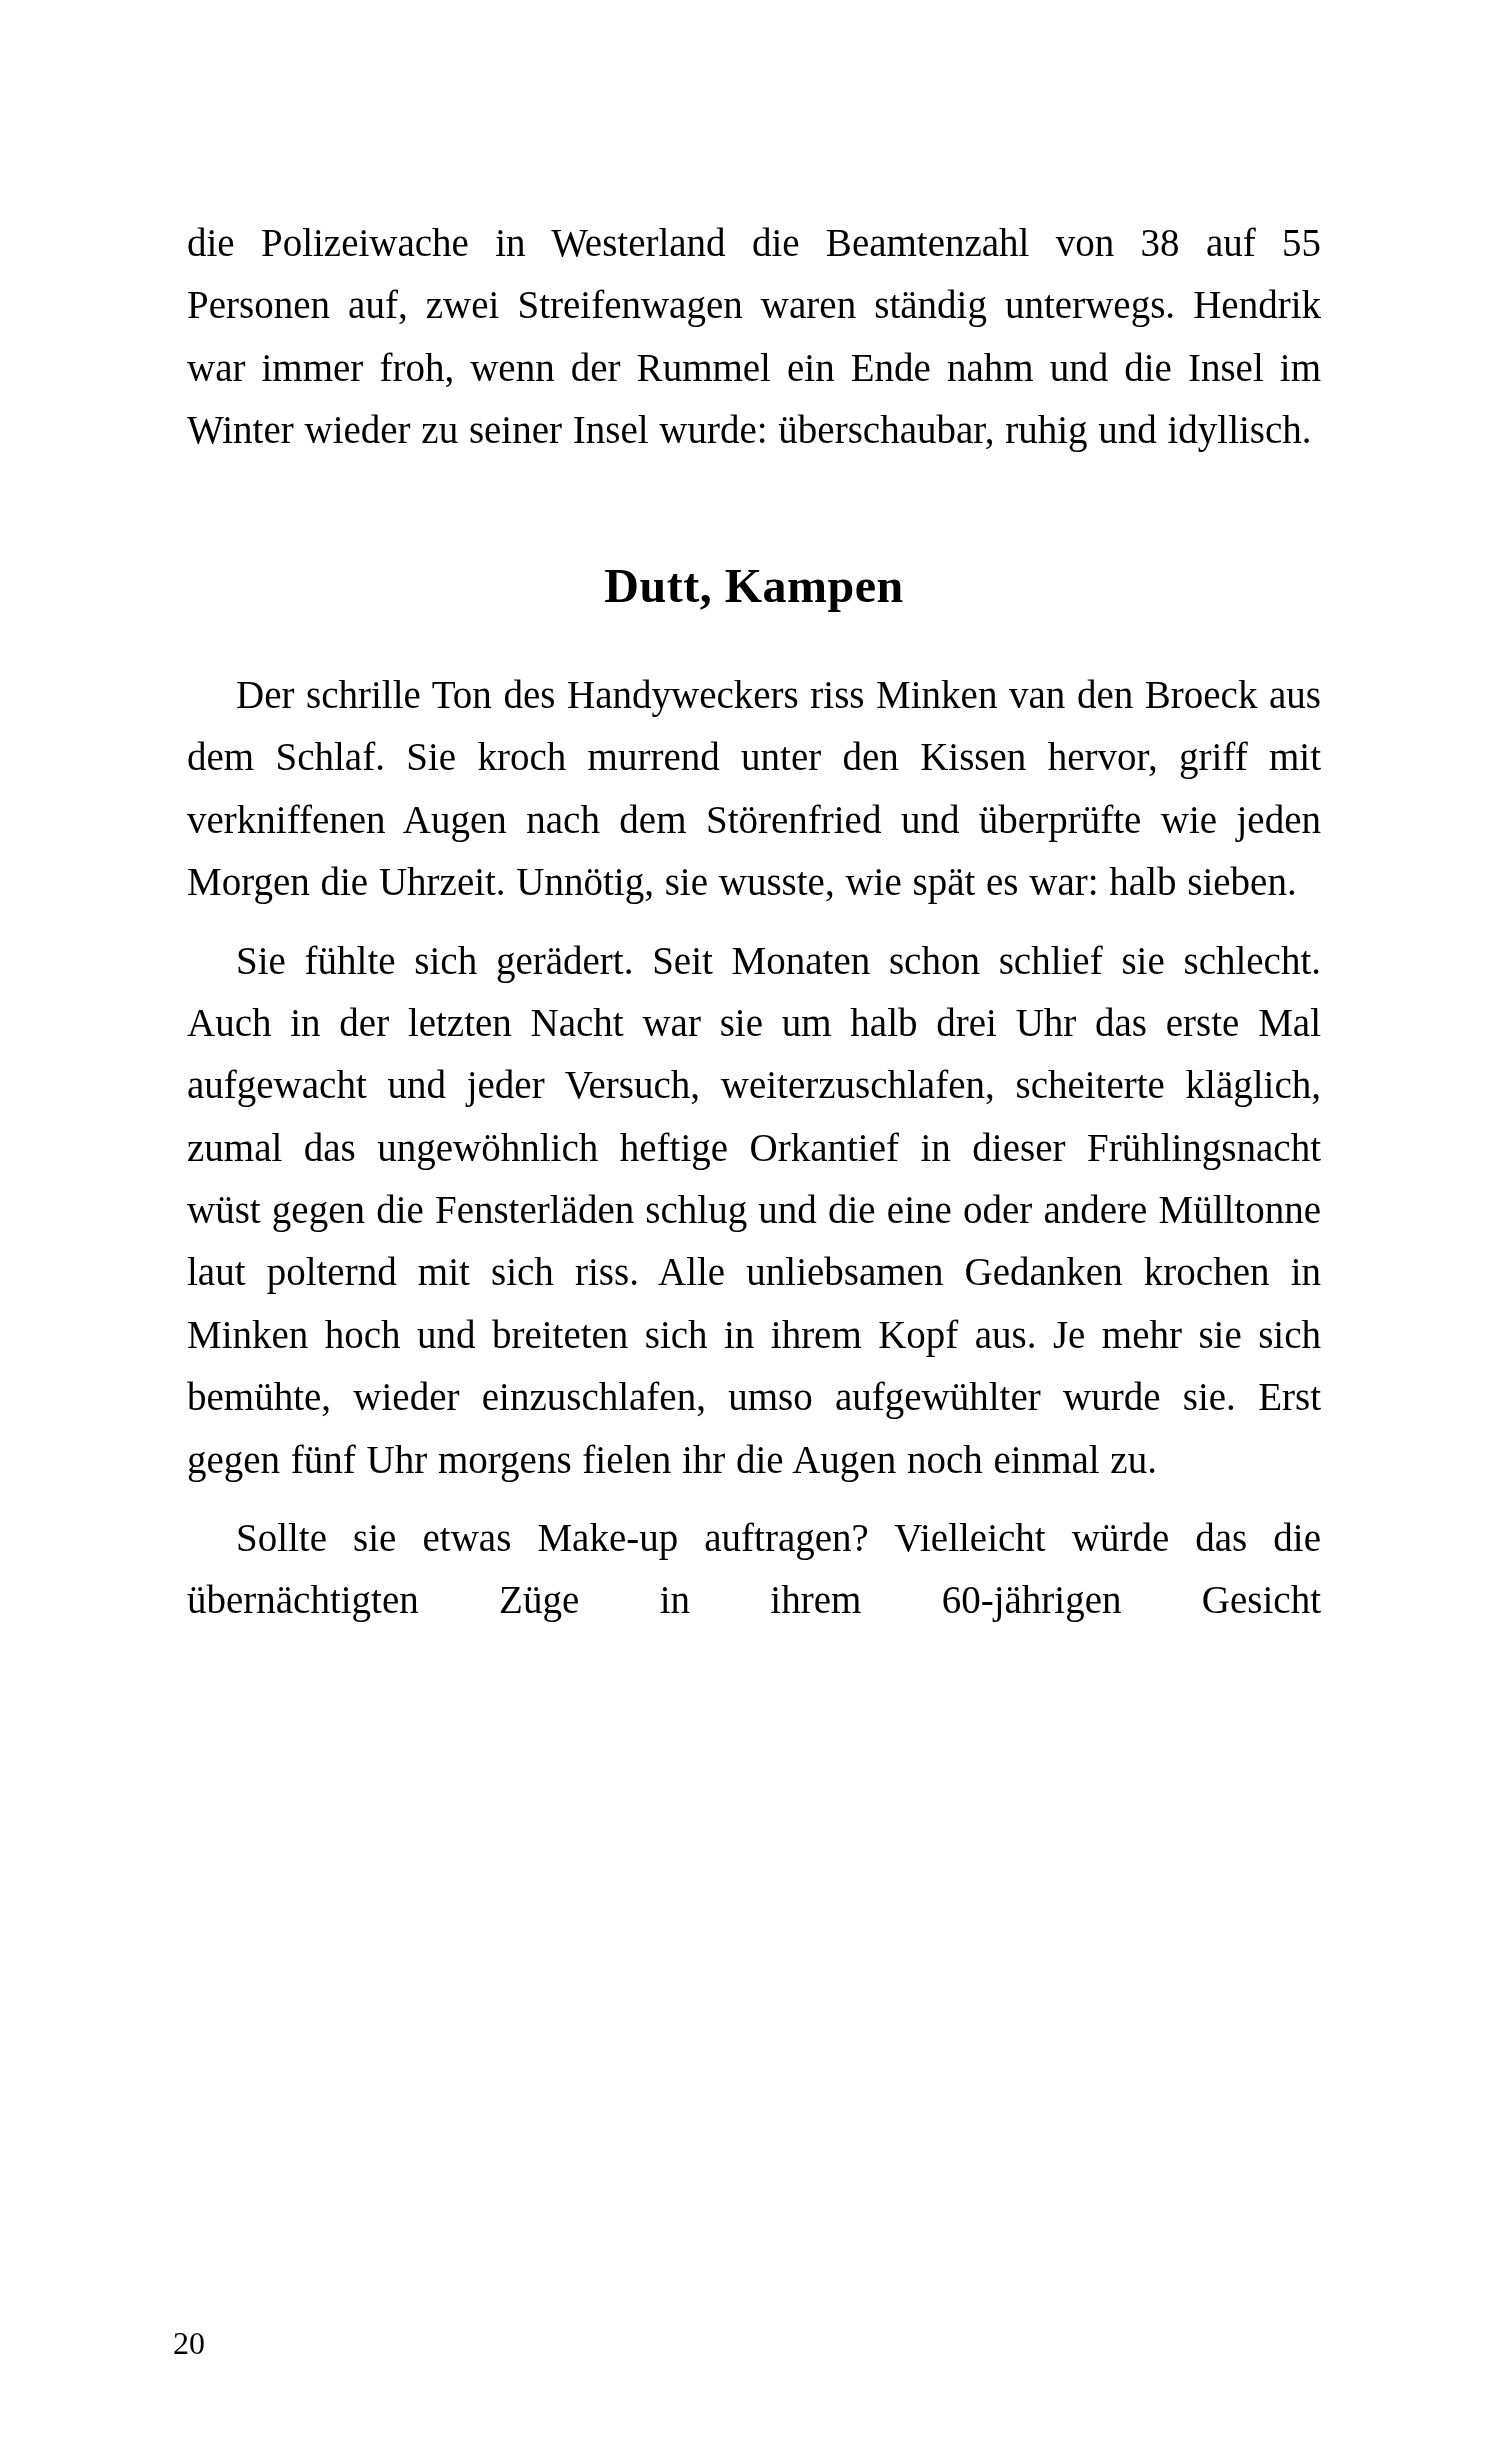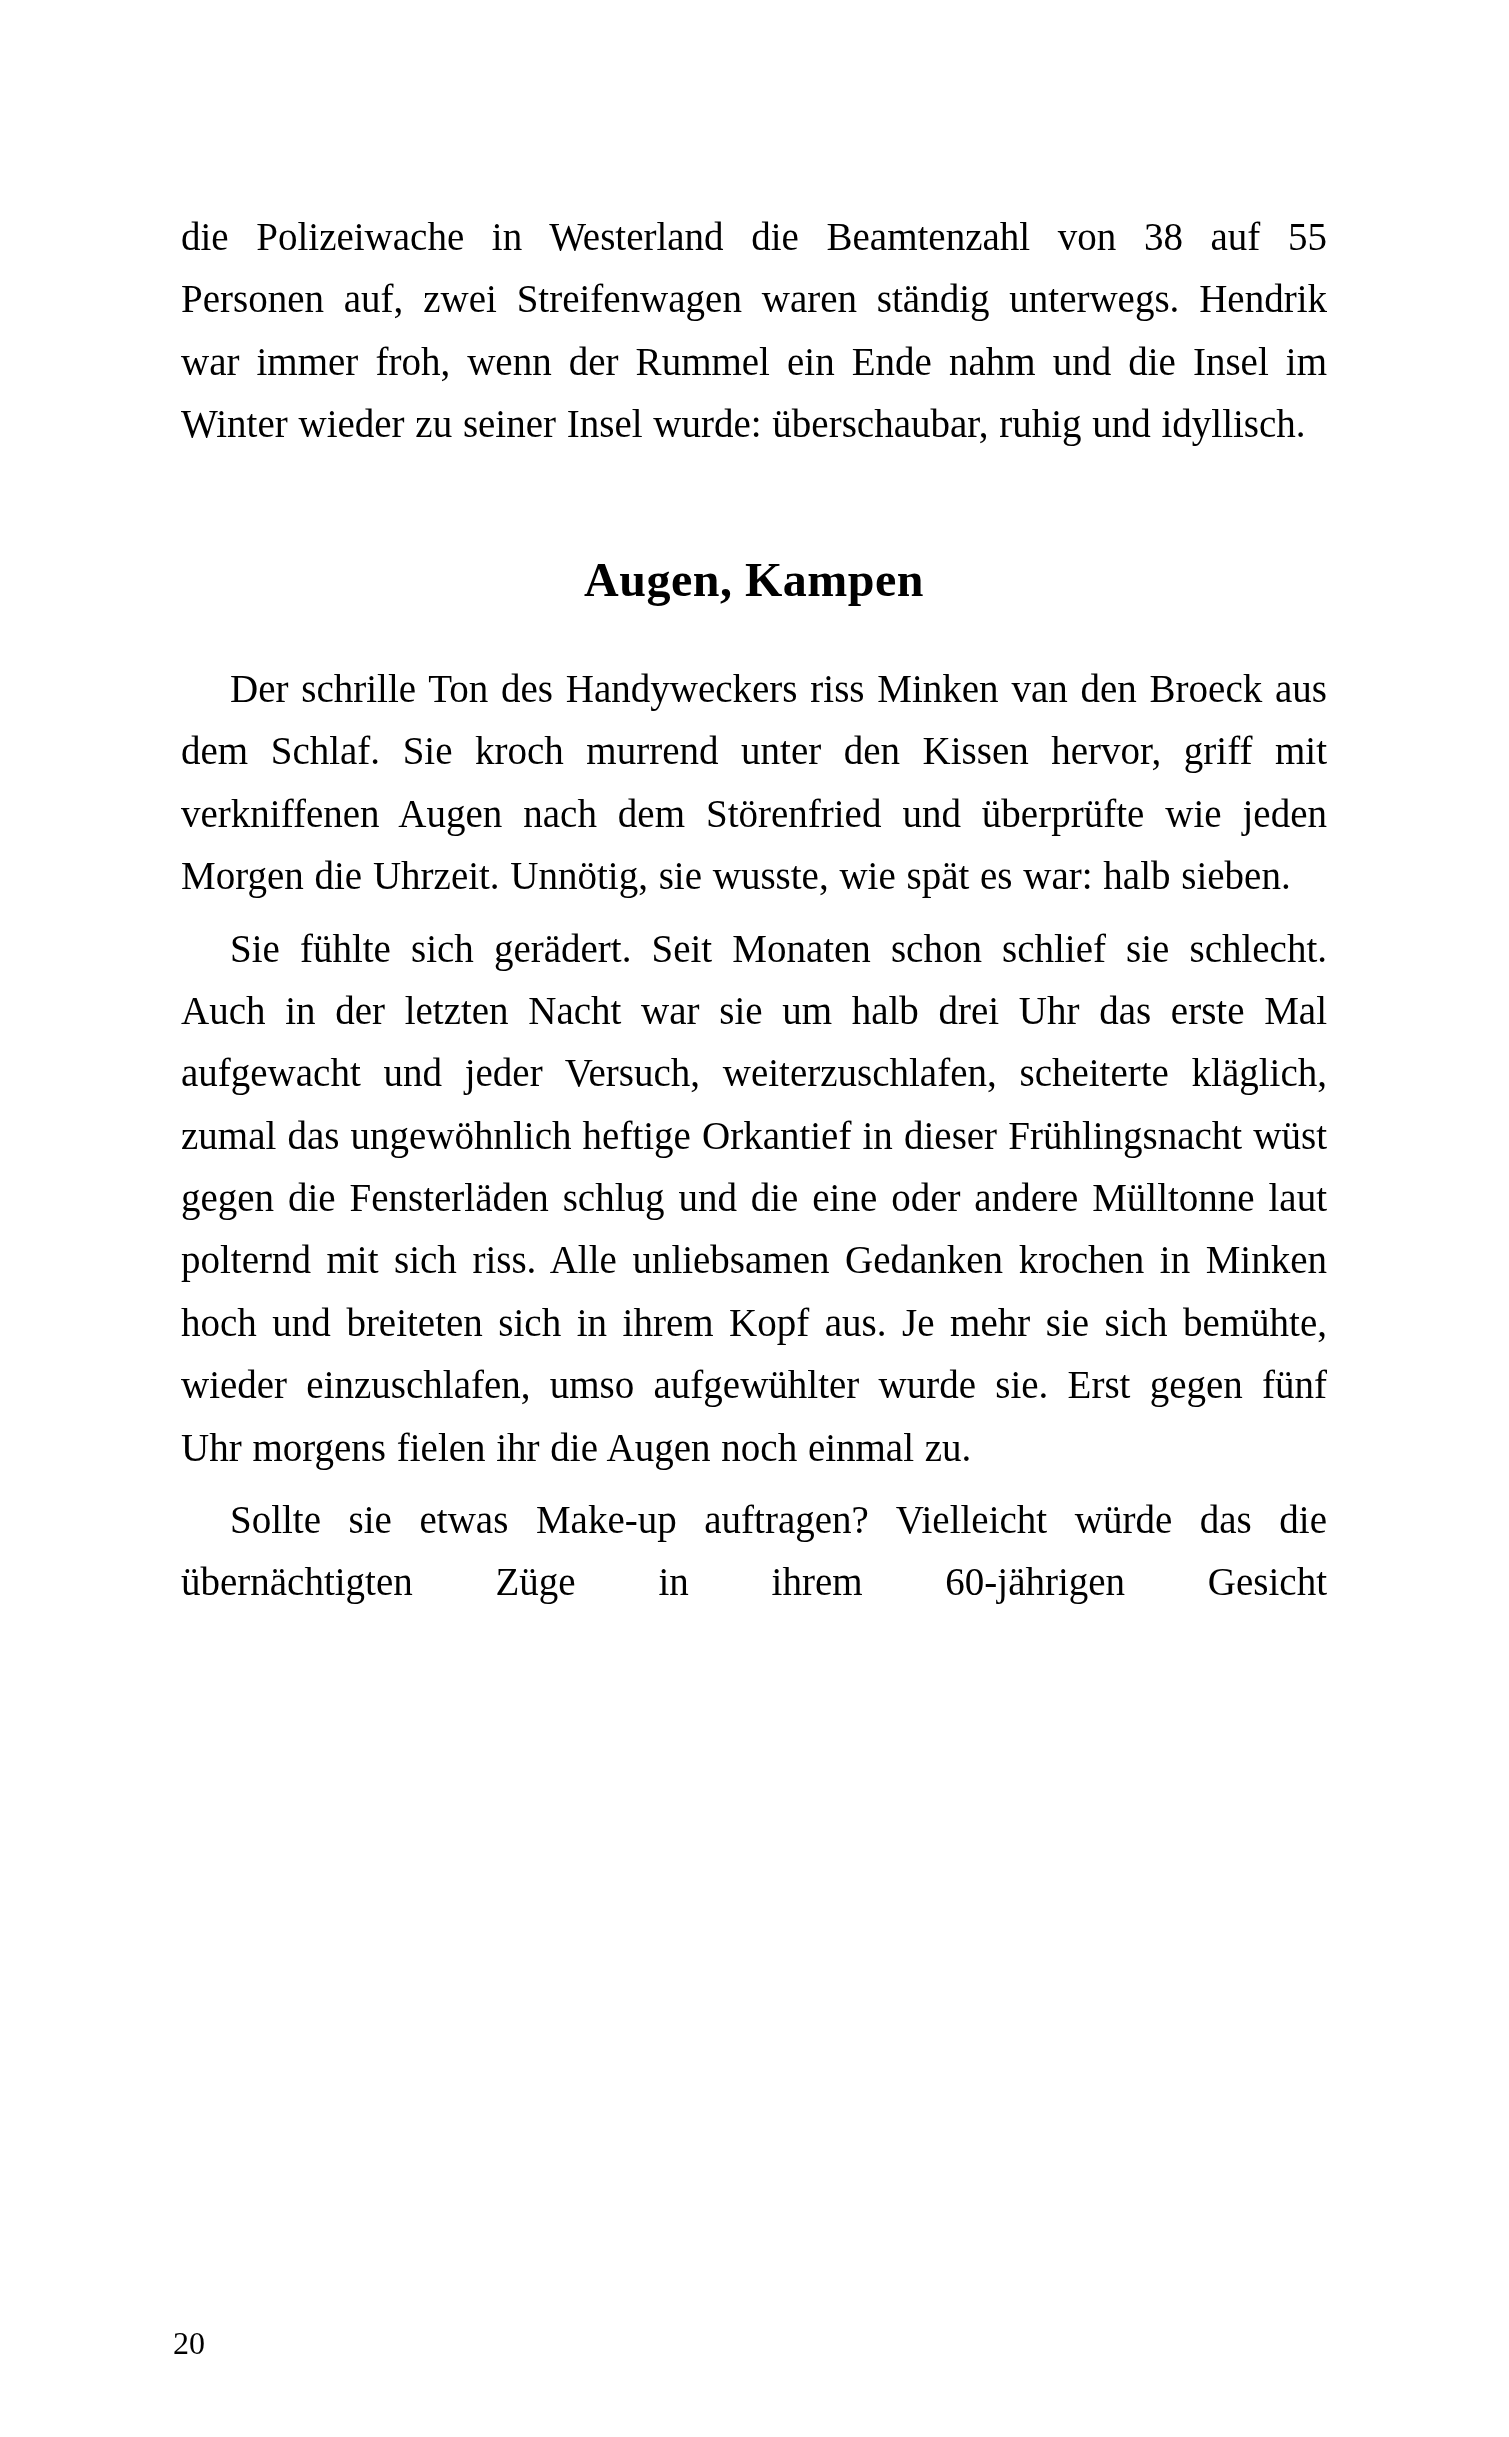--- a/index.html
+++ b/index.html
@@ -20,21 +20,21 @@
     inset: 0;
     background: #ffffff;
   }
   .text-block {
     position: absolute;
     left: 171px;
     top: 196px;
     width: 1166px;
   }
   .para {
-    margin: 10px;
+    margin: 16px;
     font-size: 39px;
     line-height: 1.6;
     text-align: justify;
     hyphens: none;
     word-spacing: 1px;
   }
   .para.indent {
     text-indent: 49px;
   }
   .para.justify-last {
@@ -56,21 +56,21 @@
     line-height: 1;
   }
 </style>
 </head>
 <body>
 
 <div class="page">
   <div class="text-block">
     <p class="para no-indent">die Polizeiwache in Westerland die Beamtenzahl von 38 auf 55 Personen auf, zwei Streifenwagen waren ständig unterwegs. Hendrik war immer froh, wenn der Rummel ein Ende nahm und die Insel im Winter wieder zu seiner Insel wurde: überschaubar, ruhig und idyllisch.</p>
 
-    <h1 class="chapter-heading">Augen, Kampen</h1>
+    <h1 class="chapter-heading">Dutt, Kampen</h1>
 
     <p class="para indent">Der schrille Ton des Handyweckers riss Minken van den Broeck aus dem Schlaf. Sie kroch murrend unter den Kissen hervor, griff mit verkniffenen Augen nach dem Störenfried und überprüfte wie jeden Morgen die Uhrzeit. Unnötig, sie wusste, wie spät es war: halb sieben.</p>
 
 
     <p class="para indent">Sie fühlte sich gerädert. Seit Monaten schon schlief sie schlecht. Auch in der letzten Nacht war sie um halb drei Uhr das erste Mal aufgewacht und jeder Versuch, weiterzuschlafen, scheiterte kläglich, zumal das ungewöhnlich heftige Orkantief in dieser Frühlingsnacht wüst gegen die Fensterläden schlug und die eine oder andere Mülltonne laut polternd mit sich riss. Alle unliebsamen Gedanken krochen in Minken hoch und breiteten sich in ihrem Kopf aus. Je mehr sie sich bemühte, wieder einzuschlafen, umso aufgewühlter wurde sie. Erst gegen fünf Uhr morgens fielen ihr die Augen noch einmal zu.</p>
 
 
     <p class="para indent justify-last">Sollte sie etwas Make-up auftragen? Vielleicht würde das die übernächtigten Züge in ihrem 60-jährigen Gesicht</p>
   </div>
 

